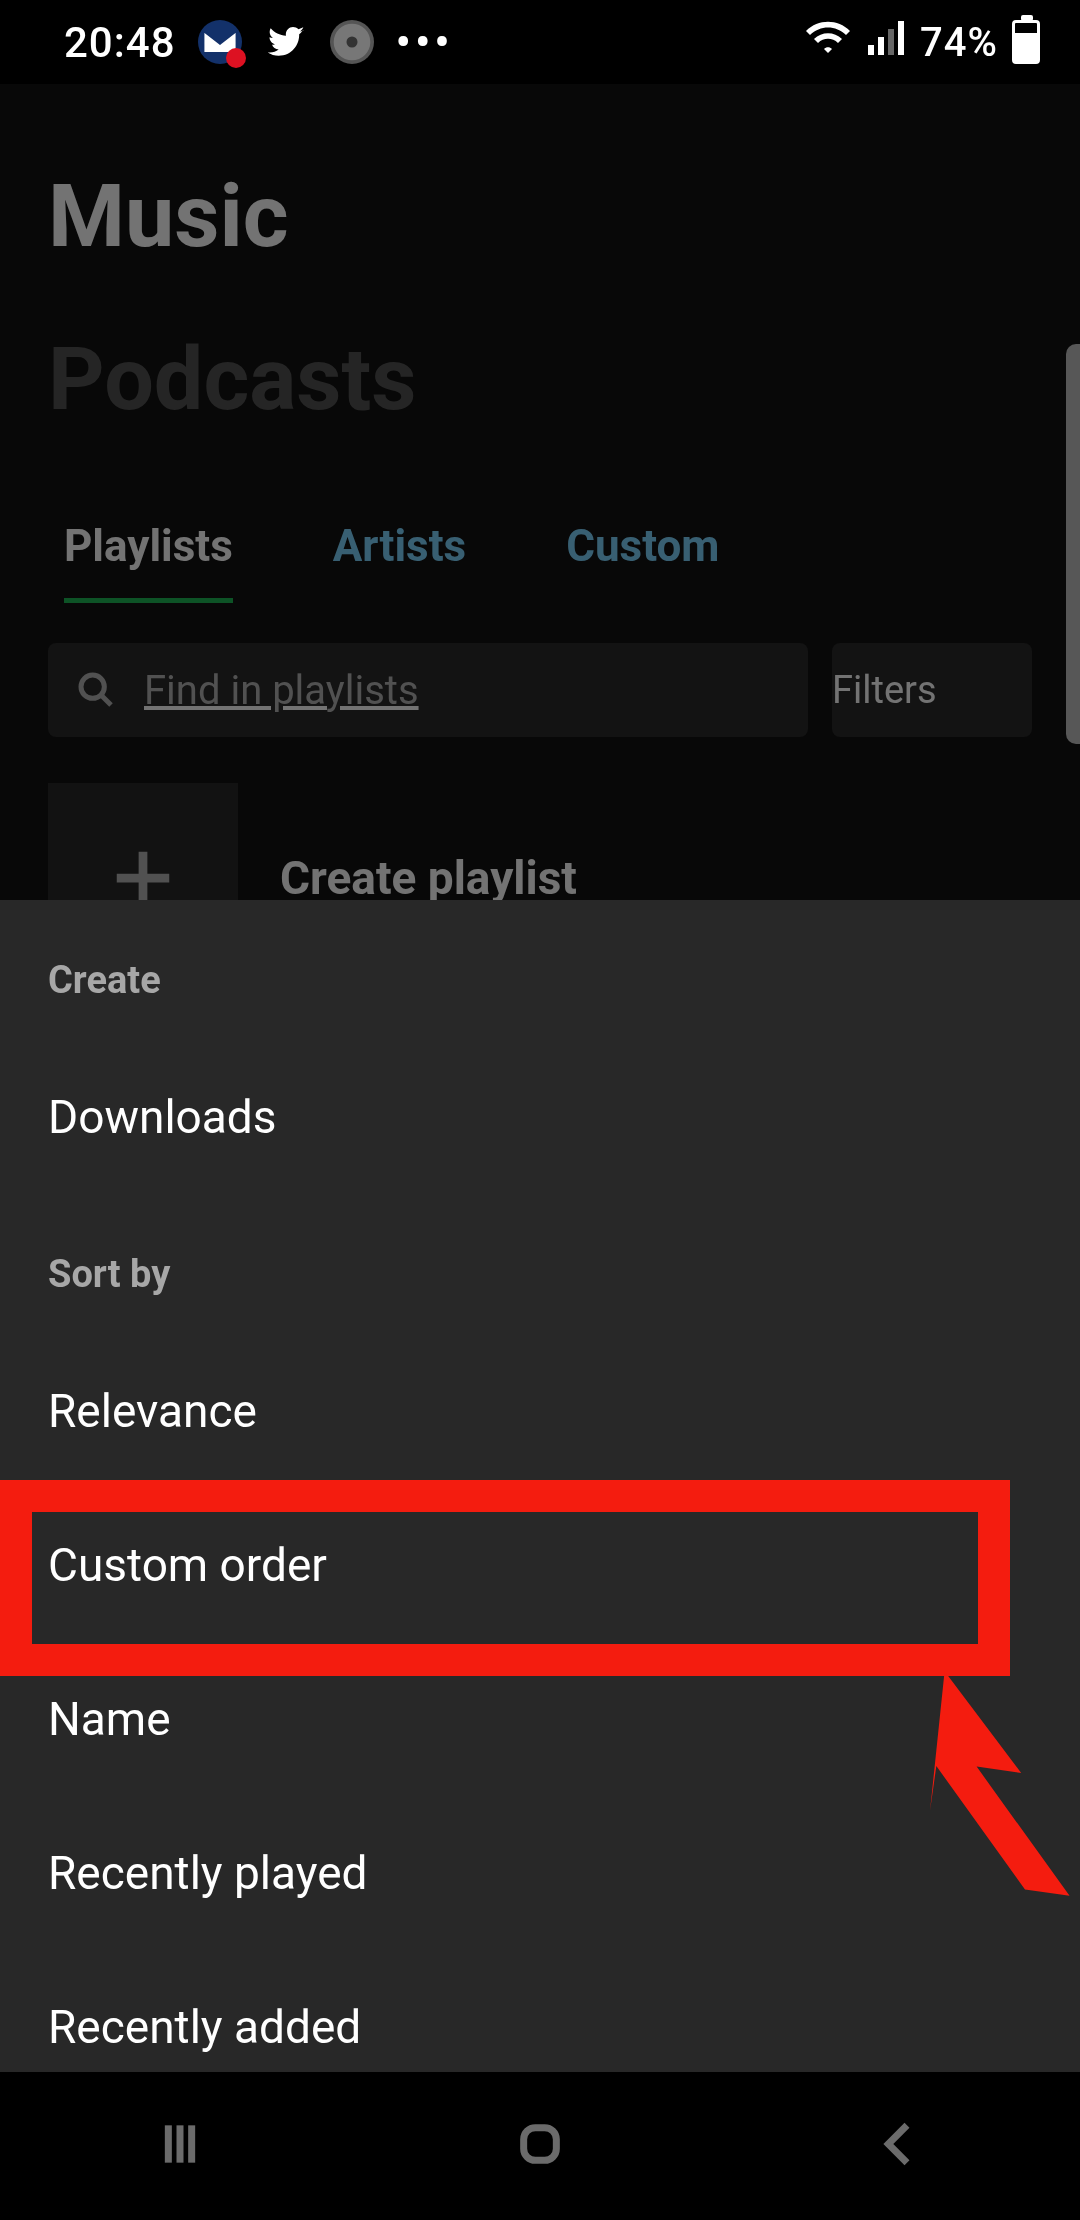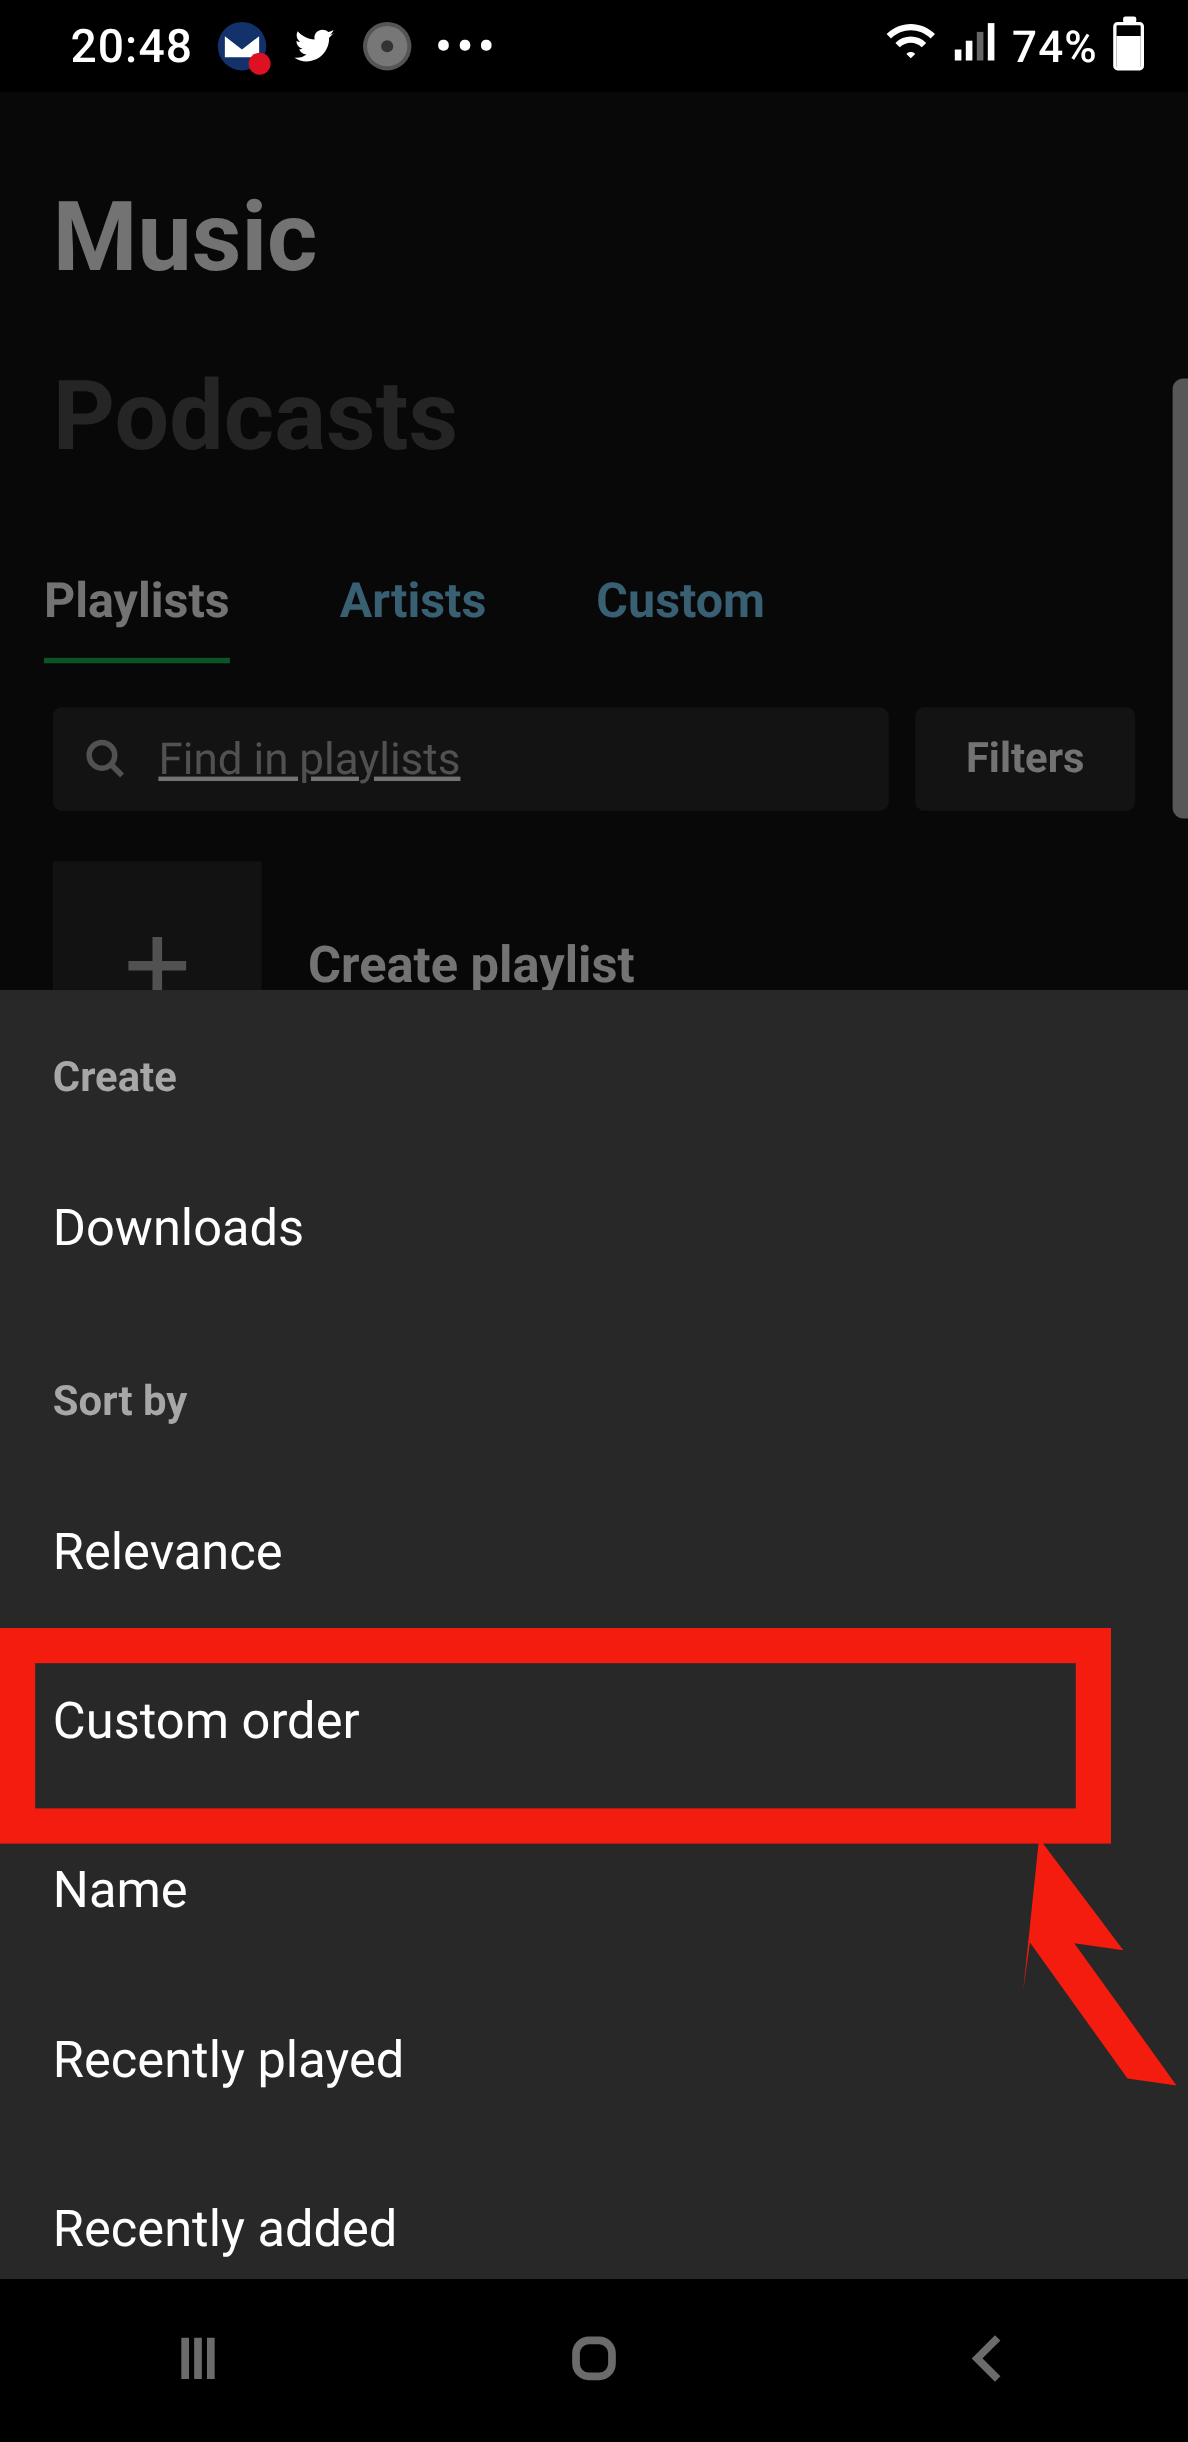--- a/index.html
+++ b/index.html
@@ -60,39 +60,39 @@
   .header-tabs {
     padding: 80px 48px 0 48px;
     display:flex; gap:60px;
     align-items: baseline;
     flex-direction: column;
   }
   .header-tab { font-size: 88px; font-weight:700; color:#535353; }
   .header-tab.active { color:#fff; }
 
   .sub-tabs {
-    padding: 90px 48px 0 40px;
+    padding: 90px 48px 0 64px;
     display:flex; gap:100px;
   }
   .sub-tab { font-size:44px; font-weight:700; color:#7dd3fc; padding-bottom:26px;}
   .sub-tab.active { color:#fff; border-bottom: 5px solid #1db954;}
 
   .search-row {
     display:flex; gap:24px; padding: 40px 48px 0 48px;
   }
   .search-box {
     flex:1; height:94px; background:#2a2a2a; border-radius:8px;
     display:flex; align-items:center; padding:0 28px; gap:28px;text-decoration:underline;
   }
   .search-box svg{width:40px;height:40px;stroke:#b3b3b3;fill:none;stroke-width:3;}
   .search-placeholder{font-size:40px;color:#b3b3b3;}
   .filters-btn{
     width:200px;height:94px;background:#2a2a2a;border-radius:8px;
-    display:flex;align-items:center;justify-content:center;
-    font-size:38px;font-weight:700;color:#fff;
+    display:flex;align-items:center;
+    font-size:38px;font-weight:400;color:#fff;
   }
 
   .create-row{
     display:flex;align-items:center;gap:42px;padding:46px 48px 0 48px;
   }
   .create-tile{
     width:190px;height:190px;background:#282828;
     display:flex;align-items:center;justify-content:center;
   }
   .create-tile svg{width:70px;height:70px;stroke:#b3b3b3;stroke-width:3;}

